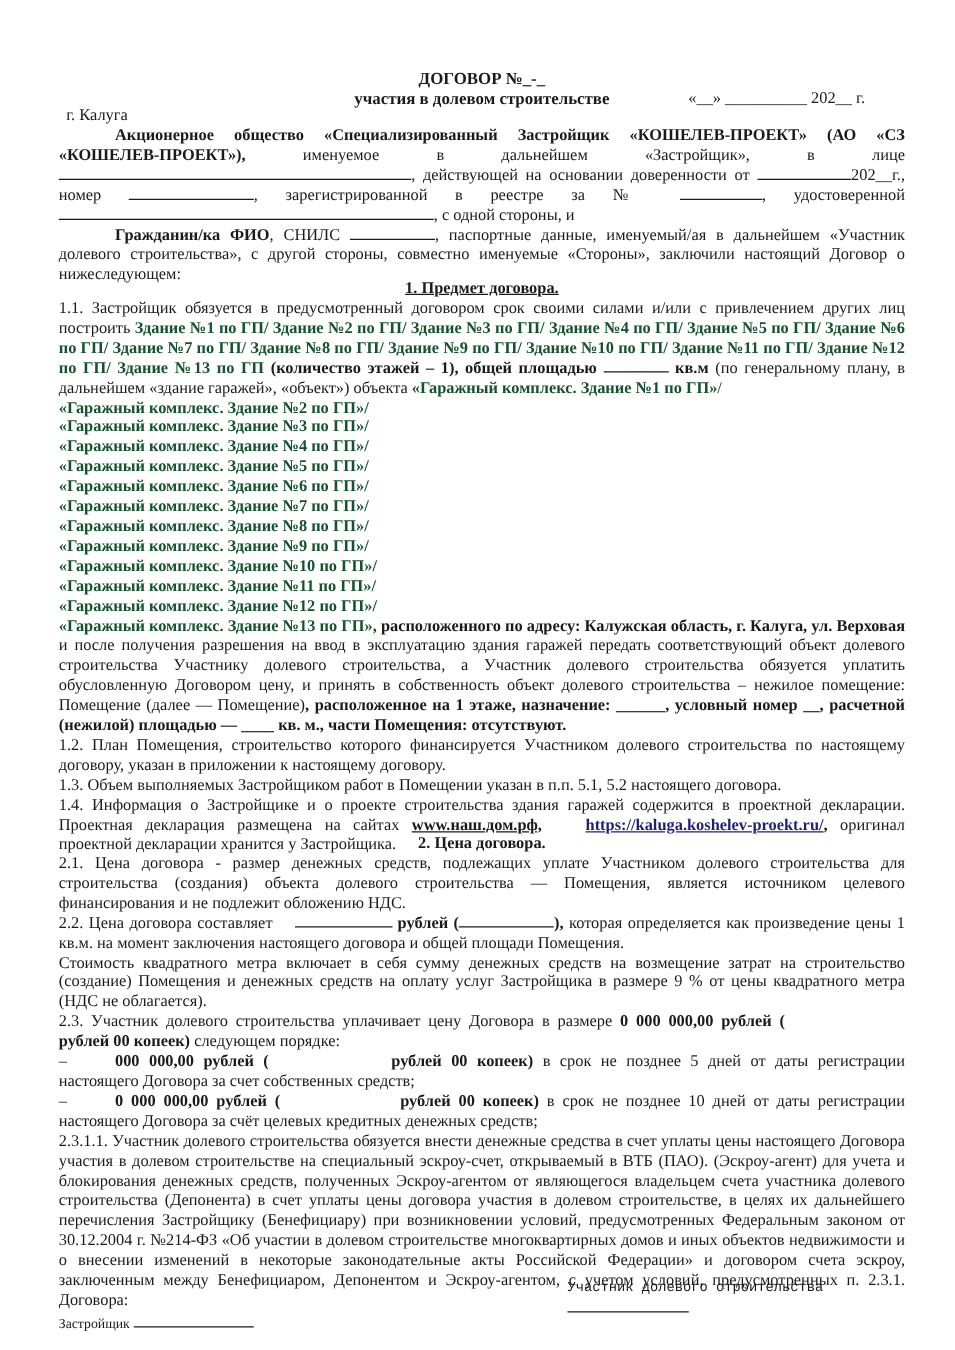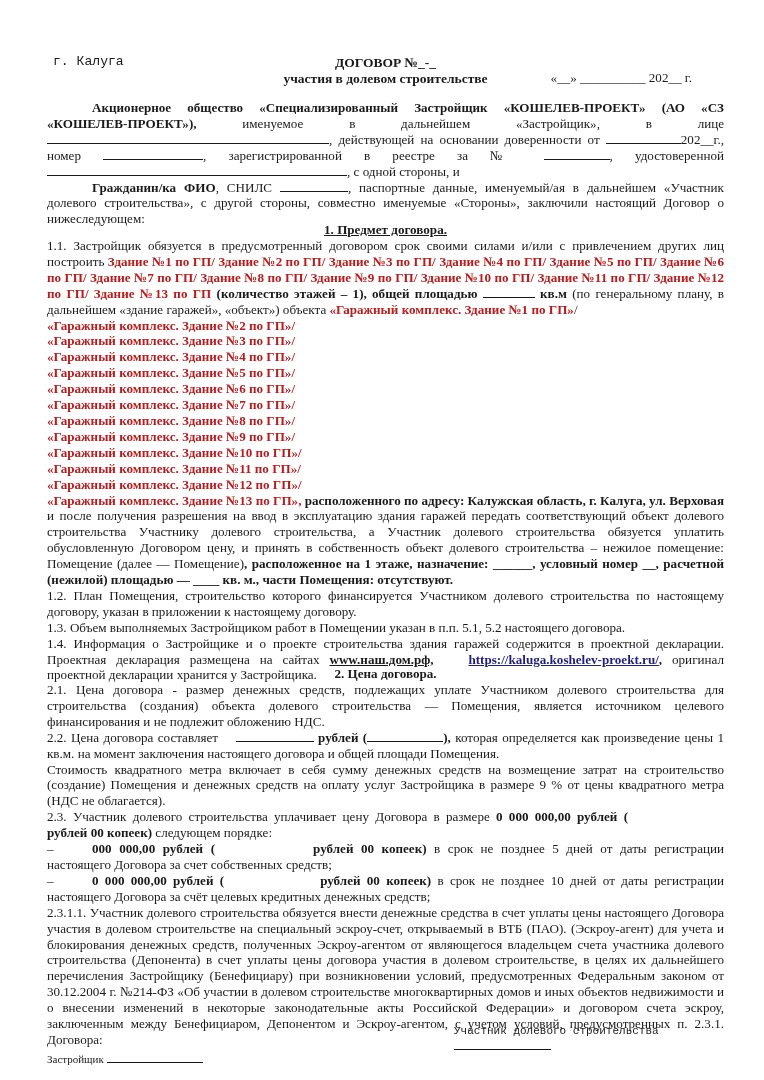--- a/index.html
+++ b/index.html
@@ -3,27 +3,27 @@
 <meta charset="utf-8">
 <style>
   html, body { margin: 0; padding: 0; background: #ffffff; }
   body { width: 764px; height: 1080px; overflow: hidden; position: relative;
     font-family: "Liberation Serif", "DejaVu Serif", serif; color: #1a1a1a; }
   .page { position: absolute; left: 47px; top: 0; width: 677px; font-size: 13.1px; line-height: 15.9px; }
   .abs { position: absolute; }
   .center { text-align: center; }
   .justify { text-align: justify; text-align-last: left; }
   .b { font-weight: bold; }
-  .red { color: #b91c1c; font-weight: bold; }
+  .red { color: #14532d; font-weight: bold; }
   .link { color: #1f1f7a; font-weight: bold; text-decoration: underline; margin-left: 25px; }
   .link2 { color: #1a1a1a; font-weight: bold; text-decoration: underline; }
   .indent { text-indent: 45px; }
   .u { display: inline-block; border-bottom: 1px solid #1a1a1a; height: 11px; vertical-align: baseline; }
   .title { top: 55px; left: 0; width: 677px; font-weight: bold; font-size: 13.5px; line-height: 16px; }
-  .city { top: 54px; left: 6px; font-family: Liberation Mono, monospace; }
+  .city { top: 84px; left: 6px; }
   .date { top: 70px; right: 32px; }
   .sig { font-size: 11px; }
   p { margin: 0; }
   .dash { display:inline-block; width: 45px; text-align: center; }
 </style>
 </head>
 <body>
 
 <div class="page">
 

